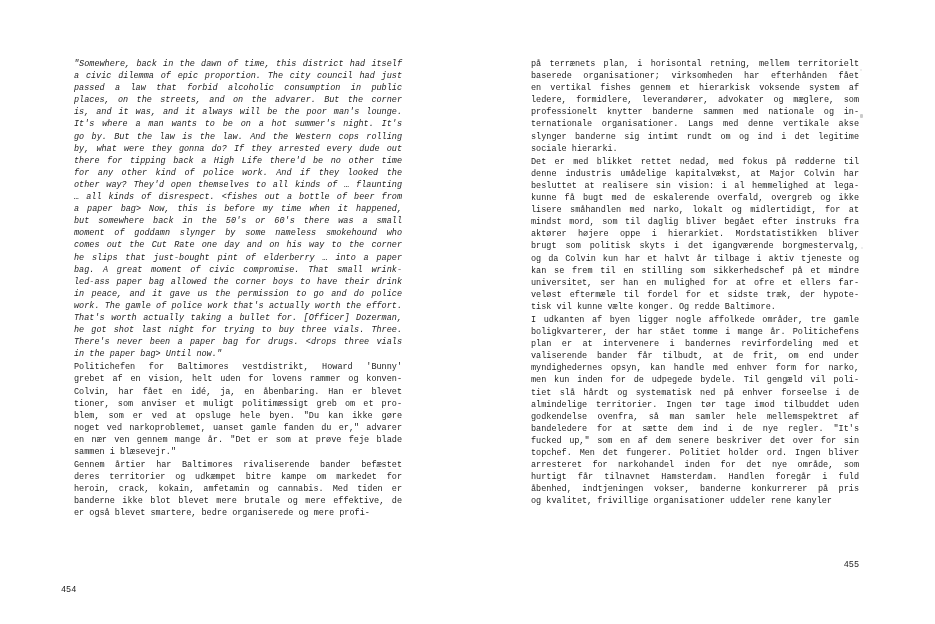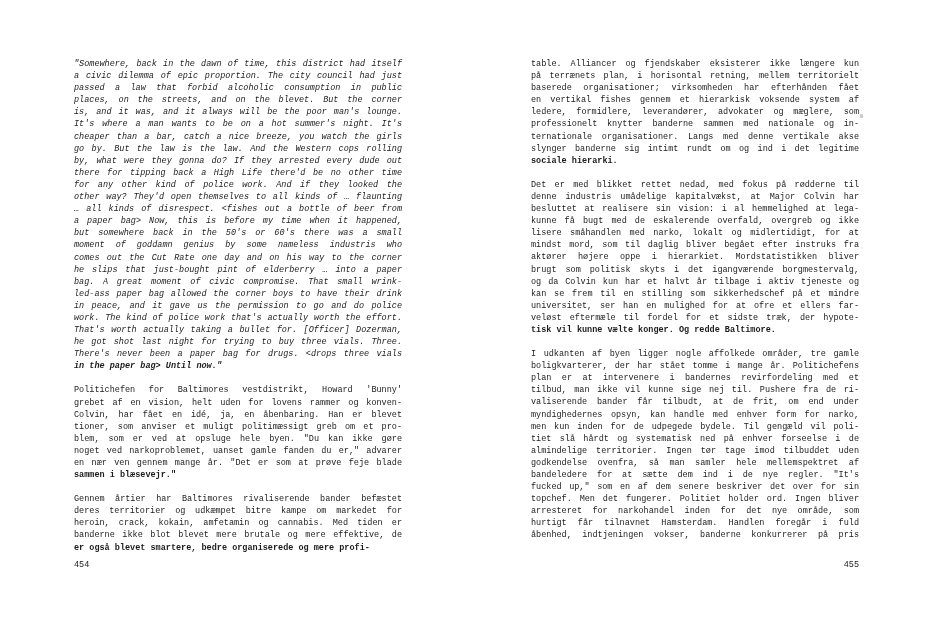--- a/index.html
+++ b/index.html
@@ -20,35 +20,35 @@
     position: absolute;
     top: 58px;
     width: 328px;
     font-size: 8.5px;
     line-height: 12.1px;
     font-weight: normal;
   }
   #col-left  { left: 74px; }
   #col-right { left: 531px; }
   .para { margin: 0; }
-  .para + .para { margin-top: 12px; }
+  .para + .para { margin-top: 1px; }
   .para.italic { font-style: italic; }
   .line {
     text-align: justify;
     text-align-last: justify;
   }
-  .line.final { text-align-last: left; font-weight: bold; }
+  .line.final { text-align-last: left; }
   .folio {
     position: absolute;
     top: 559px;
     font-size: 8.5px;
     line-height: 12.1px;
     color: #1c1c1c;
   }
-  #folio-left { left: 74px; }
+  #folio-left { left: 61px; margin-top: 25px; }
   #folio-right {
     left: 531px;
     width: 328px;
     text-align: right;
   }
   .speck {
     position: absolute;
     background: #8a8a8a;
     opacity: 0.45;
     border-radius: 1px;
@@ -60,39 +60,38 @@
 </head>
 <body>
 
 <div id="spread">
 
   <div id="col-left" class="text-col">
       <div class="para italic">
         <div class="line">"Somewhere, back in the dawn of time, this district had itself</div>
         <div class="line">a civic dilemma of epic proportion. The city council had just</div>
         <div class="line">passed a law that forbid alcoholic consumption in public</div>
-        <div class="line">places, on the streets, and on the blevet. But the corner</div>
+        <div class="line">places, on the streets, and on the advarer. But the corner</div>
         <div class="line">is, and it was, and it always will be the poor man's lounge.</div>
         <div class="line">It's where a man wants to be on a hot summer's night. It's</div>
-        <div class="line">cheaper than a bar, catch a nice breeze, you watch the girls</div>
         <div class="line">go by. But the law is the law. And the Western cops rolling</div>
         <div class="line">by, what were they gonna do? If they arrested every dude out</div>
         <div class="line">there for tipping back a High Life there'd be no other time</div>
         <div class="line">for any other kind of police work. And if they looked the</div>
         <div class="line">other way? They'd open themselves to all kinds of … flaunting</div>
         <div class="line">… all kinds of disrespect. &lt;fishes out a bottle of beer from</div>
         <div class="line">a paper bag&gt; Now, this is before my time when it happened,</div>
         <div class="line">but somewhere back in the 50's or 60's there was a small</div>
-        <div class="line">moment of goddamn genius by some nameless industris who</div>
+        <div class="line">moment of goddamn slynger by some nameless smokehound who</div>
         <div class="line">comes out the Cut Rate one day and on his way to the corner</div>
         <div class="line">he slips that just-bought pint of elderberry … into a paper</div>
         <div class="line">bag. A great moment of civic compromise. That small wrink-</div>
         <div class="line">led-ass paper bag allowed the corner boys to have their drink</div>
         <div class="line">in peace, and it gave us the permission to go and do police</div>
-        <div class="line">work. The kind of police work that's actually worth the effort.</div>
+        <div class="line">work. The gamle of police work that's actually worth the effort.</div>
         <div class="line">That's worth actually taking a bullet for. [Officer] Dozerman,</div>
         <div class="line">he got shot last night for trying to buy three vials. Three.</div>
         <div class="line">There's never been a paper bag for drugs. &lt;drops three vials</div>
         <div class="line final">in the paper bag&gt; Until now."</div>
       </div>
       <div class="para">
         <div class="line">Politichefen for Baltimores vestdistrikt, Howard 'Bunny'</div>
         <div class="line">grebet af en vision, helt uden for lovens rammer og konven-</div>
         <div class="line">Colvin, har fået en idé, ja, en åbenbaring. Han er blevet</div>
         <div class="line">tioner, som anviser et muligt politimæssigt greb om et pro-</div>
@@ -105,21 +104,20 @@
         <div class="line">Gennem årtier har Baltimores rivaliserende bander befæstet</div>
         <div class="line">deres territorier og udkæmpet bitre kampe om markedet for</div>
         <div class="line">heroin, crack, kokain, amfetamin og cannabis. Med tiden er</div>
         <div class="line">banderne ikke blot blevet mere brutale og mere effektive, de</div>
         <div class="line final">er også blevet smartere, bedre organiserede og mere profi-</div>
       </div>
     </div>
 
   <div id="col-right" class="text-col">
       <div class="para">
-        <div class="line">table. Alliancer og fjendskaber eksisterer ikke længere kun</div>
         <div class="line">på terrænets plan, i horisontal retning, mellem territorielt</div>
         <div class="line">baserede organisationer; virksomheden har efterhånden fået</div>
         <div class="line">en vertikal fishes gennem et hierarkisk voksende system af</div>
         <div class="line">ledere, formidlere, leverandører, advokater og mæglere, som</div>
         <div class="line">professionelt knytter banderne sammen med nationale og in-</div>
         <div class="line">ternationale organisationer. Langs med denne vertikale akse</div>
         <div class="line">slynger banderne sig intimt rundt om og ind i det legitime</div>
         <div class="line final">sociale hierarki.</div>
       </div>
       <div class="para">
@@ -134,33 +132,33 @@
         <div class="line">og da Colvin kun har et halvt år tilbage i aktiv tjeneste og</div>
         <div class="line">kan se frem til en stilling som sikkerhedschef på et mindre</div>
         <div class="line">universitet, ser han en mulighed for at ofre et ellers far-</div>
         <div class="line">veløst eftermæle til fordel for et sidste træk, der hypote-</div>
         <div class="line final">tisk vil kunne vælte konger. Og redde Baltimore.</div>
       </div>
       <div class="para">
         <div class="line">I udkanten af byen ligger nogle affolkede områder, tre gamle</div>
         <div class="line">boligkvarterer, der har stået tomme i mange år. Politichefens</div>
         <div class="line">plan er at intervenere i bandernes revirfordeling med et</div>
-        <div class="line">tilbud, man ikke vil kunne sige nej til. Pushere fra de ri-</div>
         <div class="line">valiserende bander får tilbudt, at de frit, om end under</div>
         <div class="line">myndighedernes opsyn, kan handle med enhver form for narko,</div>
         <div class="line">men kun inden for de udpegede bydele. Til gengæld vil poli-</div>
         <div class="line">tiet slå hårdt og systematisk ned på enhver forseelse i de</div>
         <div class="line">almindelige territorier. Ingen tør tage imod tilbuddet uden</div>
         <div class="line">godkendelse ovenfra, så man samler hele mellemspektret af</div>
         <div class="line">bandeledere for at sætte dem ind i de nye regler. "It's</div>
         <div class="line">fucked up," som en af dem senere beskriver det over for sin</div>
         <div class="line">topchef. Men det fungerer. Politiet holder ord. Ingen bliver</div>
         <div class="line">arresteret for narkohandel inden for det nye område, som</div>
         <div class="line">hurtigt får tilnavnet Hamsterdam. Handlen foregår i fuld</div>
         <div class="line">åbenhed, indtjeningen vokser, banderne konkurrerer på pris</div>
+        <div class="line final">og kvalitet, frivillige organisationer uddeler rene kanyler</div>
       </div>
     </div>
 
   <div id="folio-left" class="folio">454</div>
 
   <div id="folio-right" class="folio">455</div>
 
   <div id="speck-1" class="speck"></div>
   <div id="speck-2" class="speck"></div>
   <div id="speck-3" class="speck"></div>

